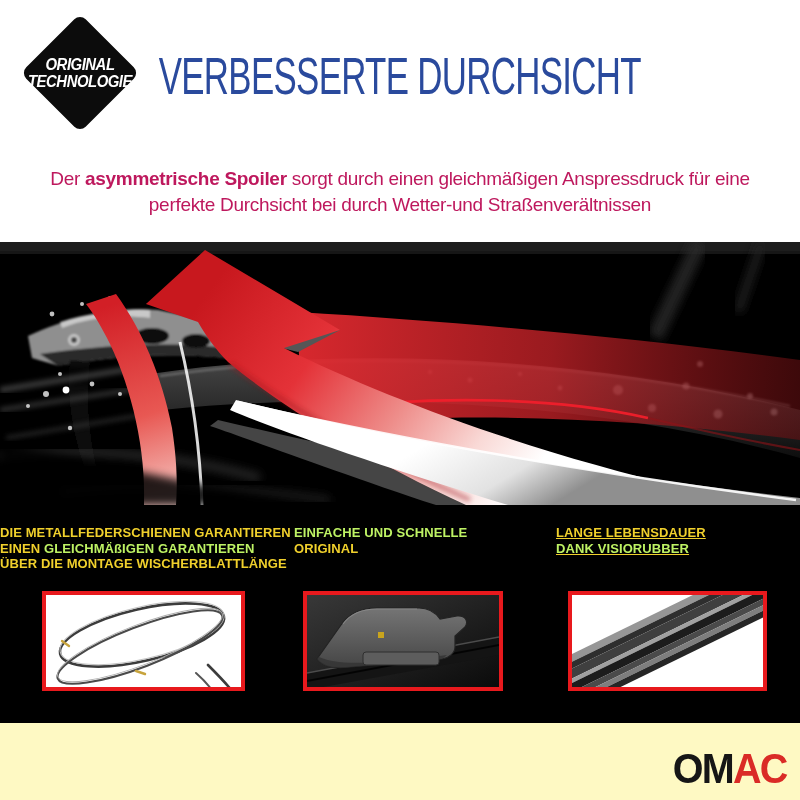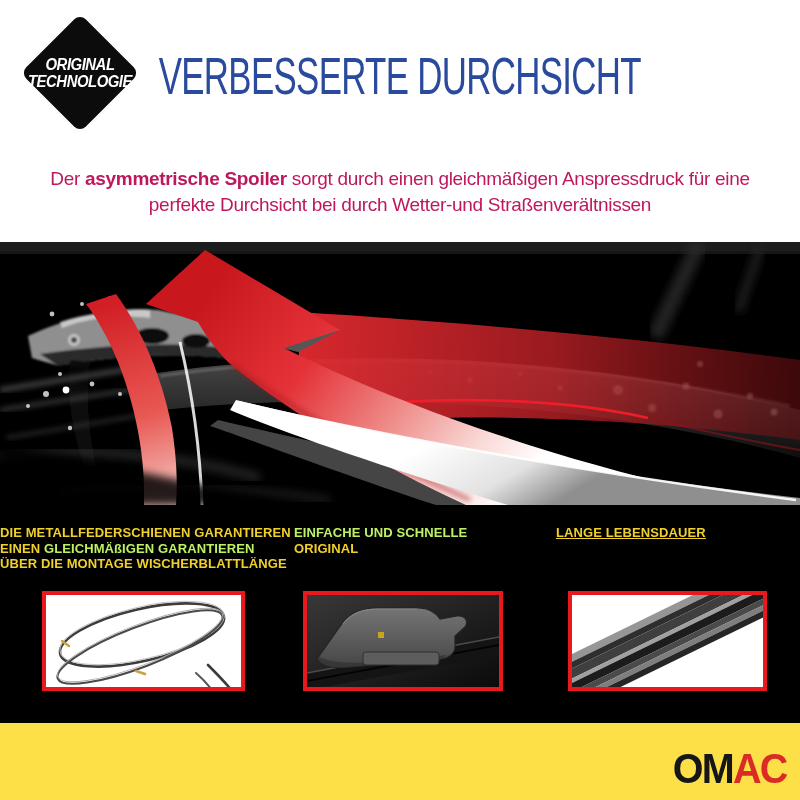--- a/index.html
+++ b/index.html
@@ -38,21 +38,21 @@
 
   
   .product{position:absolute;top:349px;height:100px;border:4px solid #e8191d;background:#fff;
            box-sizing:border-box;}
   .product svg{display:block;width:100%;height:100%;}
   .p1{left:42px;width:203px;}
   .p2{left:303px;width:200px;}
   .p3{left:568px;width:199px;}
 
   
-  .footer{position:absolute;top:723px;left:0;width:800px;height:77px;background:#fde047;}
+  .footer{position:absolute;top:723px;left:0;width:800px;height:77px;background:#fef9c3;}
   .logo{position:absolute;right:14px;top:24px;font-size:43px;line-height:1;font-weight:bold;
         letter-spacing:-2px;transform:scaleX(.92);transform-origin:right center;white-space:nowrap;}
   .logo .lb{color:#161616;}
   .logo .lr{color:#da2b26;}
 </style>
 </head>
 <body>
 
 <div class="page">
 
@@ -194,20 +194,21 @@
       <div>DIE METALLFEDERSCHIENEN GARANTIEREN</div>
       <div><span>EINEN</span> <span class="red">GLEICHMÄßIGEN GARANTIEREN</span></div>
       <div>ÜBER DIE MONTAGE WISCHERBLATTLÄNGE</div>
     </div>
     <div class="feature f2">
       <div class="red">EINFACHE UND SCHNELLE</div>
       <div>ORIGINAL</div>
     </div>
     <div class="feature f3">
       <div>LANGE LEBENSDAUER</div>
+      <div class="red">DANK VISIORUBBER</div>
     </div>
 
     <div class="product p1">
       <svg viewBox="0 0 195 92">
         <rect width="195" height="92" fill="#fff"></rect>
         <g fill="none" stroke-linecap="round">
           <ellipse cx="96" cy="40" rx="84" ry="26" transform="rotate(-13 96 40)" stroke="#3c3c3c" stroke-width="2.6"></ellipse>
           <ellipse cx="96" cy="38" rx="84" ry="26" transform="rotate(-13 96 38)" stroke="#c2c2c2" stroke-width="1"></ellipse>
           <ellipse cx="94" cy="52" rx="88" ry="20" transform="rotate(-21 94 52)" stroke="#4a4a4a" stroke-width="2.2"></ellipse>
           <ellipse cx="94" cy="50" rx="88" ry="20" transform="rotate(-21 94 50)" stroke="#adadad" stroke-width=".9"></ellipse>

